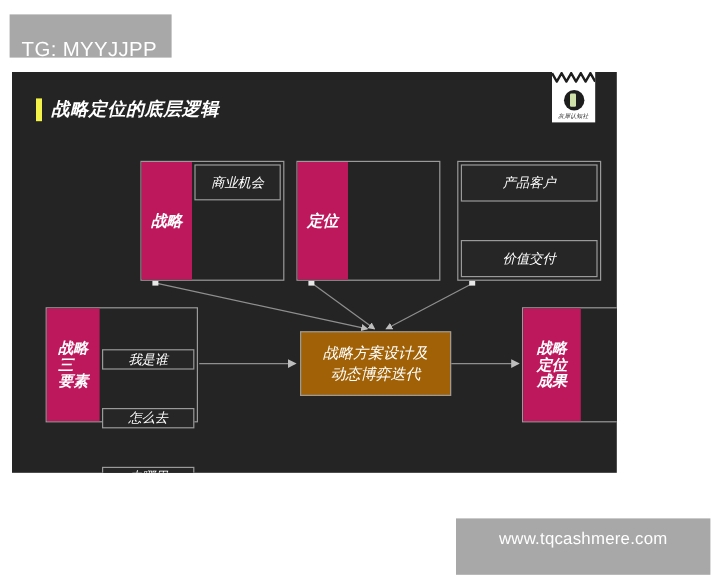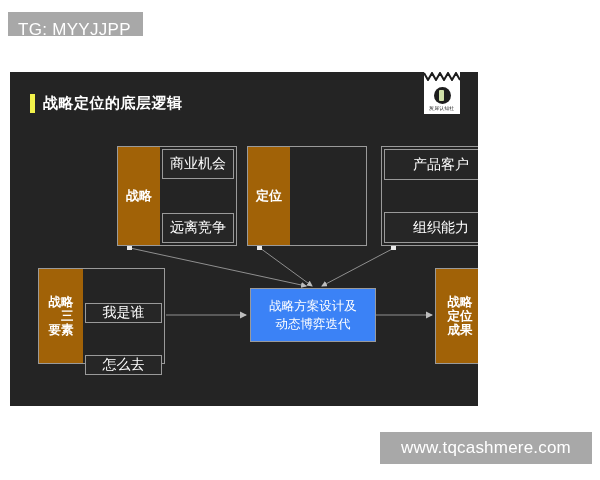--- a/index.html
+++ b/index.html
@@ -14,38 +14,39 @@
     font-family: "Liberation Sans", "DejaVu Sans", sans-serif;
     overflow: hidden;
   }
 
   
   #tg-banner {
     position: absolute;
     left: 8px;
     top: 12px;
     height: 20px;
-    padding: 4px 12px 0 10px;
+    padding: 16px 12px 0 10px;
     background: #a8a8a8;
     color: #ffffff;
     font-size: 17px;
     line-height: 28px;
     letter-spacing: 0.3px;
     white-space: nowrap;
   }
 
   
   #slide {
     position: absolute;
     left: 10px;
-    top: 72px;
-    width: 468px;
+    top: 60px;
+    width: 504px;
     height: 334px;
     background: #242424;
     overflow: hidden;
+    font-style: italic;
   }
 
   
   #title-row {
     position: absolute;
     left: 20px;
     top: 20px;
     display: flex;
     align-items: center;
     height: 22px;
@@ -130,43 +131,43 @@
   }
 
   .group {
     position: absolute;
     display: flex;
     border: 1px solid #9a9a9a;
     box-sizing: border-box;
     background: #242424;
   }
   .grp-label {
-    background: #a16207;
+    background: #be185d;
     color: #ffffff;
     font-size: 13px;
     font-weight: bold;
     display: flex;
     align-items: center;
     justify-content: center;
-    text-align: right;
+    text-align: left;
     line-height: 1.12;
     flex: 0 0 auto;
     box-sizing: border-box;
   }
   .grp-items {
     flex: 1 1 auto;
     display: flex;
     flex-direction: column;
     justify-content: space-between;
     box-sizing: border-box;
   }
   .item {
     border: 1px solid #9a9a9a;
     color: #ffffff;
-    font-size: 14px;
+    font-size: 11px;
     display: flex;
     align-items: center;
     justify-content: center;
     box-sizing: border-box;
     background: #262626;
     white-space: nowrap;
   }
   .item.spacer {
     border: none;
     background: transparent;
@@ -201,41 +202,41 @@
   #grp-result .item { height: 30px; }
 
   #center-box {
     position: absolute;
     left: 240px;
     top: 216px;
     width: 126px;
     height: 54px;
     border: 1px solid #9a9a9a;
     box-sizing: border-box;
-    background: #3b82f6;
+    background: #a16207;
     color: #ffffff;
     font-size: 12.5px;
     line-height: 1.45;
     display: flex;
     align-items: center;
     justify-content: center;
     text-align: center;
   }
   #center-box span { white-space: pre-line; }
 
   
   #watermark {
     position: absolute;
     left: 380px;
     top: 432px;
     width: 212px;
-    height: 32px;
+    height: 47px;
     background: #a8a8a8;
     color: #ffffff;
-    font-size: 17px;
+    font-size: 14px;
     line-height: 32px;
     text-align: center;
     letter-spacing: 0.2px;
   }
 </style>
 </head>
 <body>
 
 <div id="tg-banner">TG: MYYJJPP</div>
 
@@ -278,35 +279,34 @@
       <line x1="156" y1="243" x2="236" y2="243" stroke="#8f8f8f" stroke-width="1.2" marker-end="url(#ah)"></line>
 
       <line x1="366" y1="243" x2="422" y2="243" stroke="#8f8f8f" stroke-width="1.2" marker-end="url(#ah)"></line>
     </svg>
 
     <div class="group" id="grp-strategy">
       <div class="grp-label" style="white-space: pre-line;">战略</div>
       <div class="grp-items">
         <div class="item">商业机会</div>
         <div class="item spacer"></div>
-        <div class="item">远离竞争</div>
       </div>
     </div>
 
     <div class="group" id="grp-position">
       <div class="grp-label" style="white-space: pre-line;">定位</div>
       <div class="grp-items">
         <div class="item spacer"></div>
       </div>
     </div>
 
     <div class="group" id="grp-dimension">
       <div class="grp-items">
         <div class="item">产品客户</div>
-        <div class="item">组织能力</div>
+        <div class="item">价值交付</div>
       </div>
     </div>
 
     <div class="group" id="grp-three">
       <div class="grp-label" style="white-space: pre-line;">战略
 三
 要素</div>
       <div class="grp-items">
         <div class="item">我是谁</div>
         <div class="item">怎么去</div>

